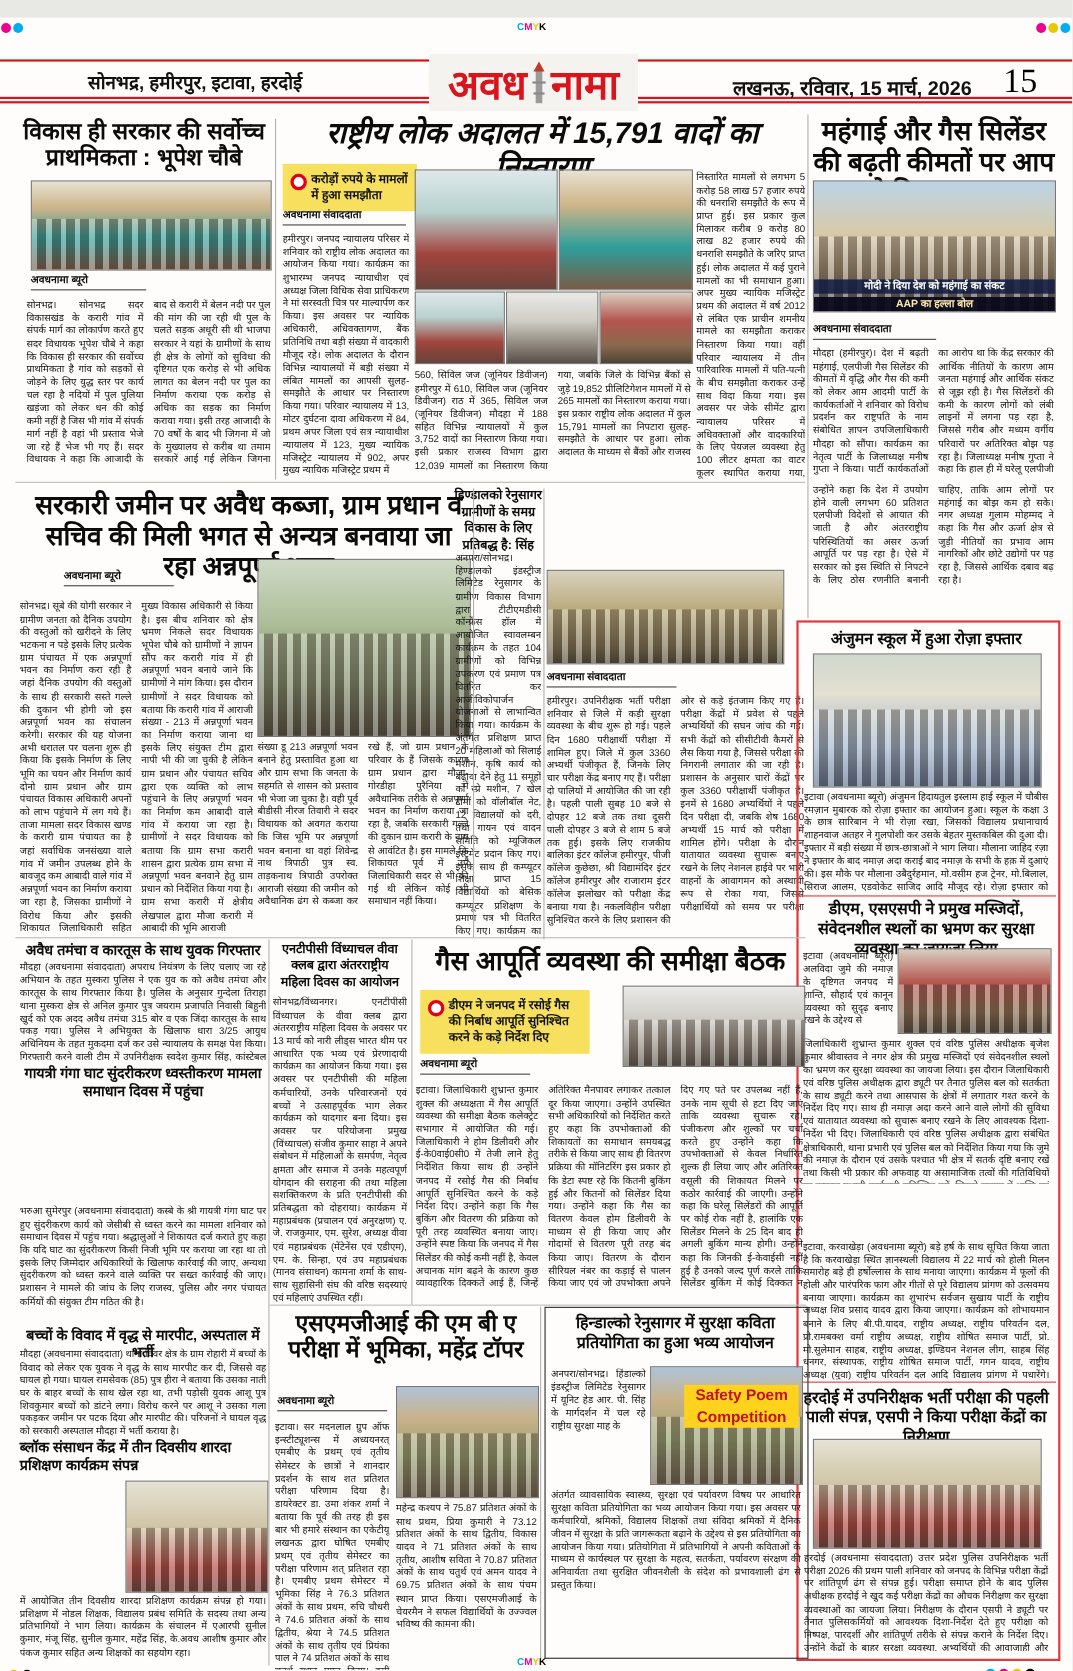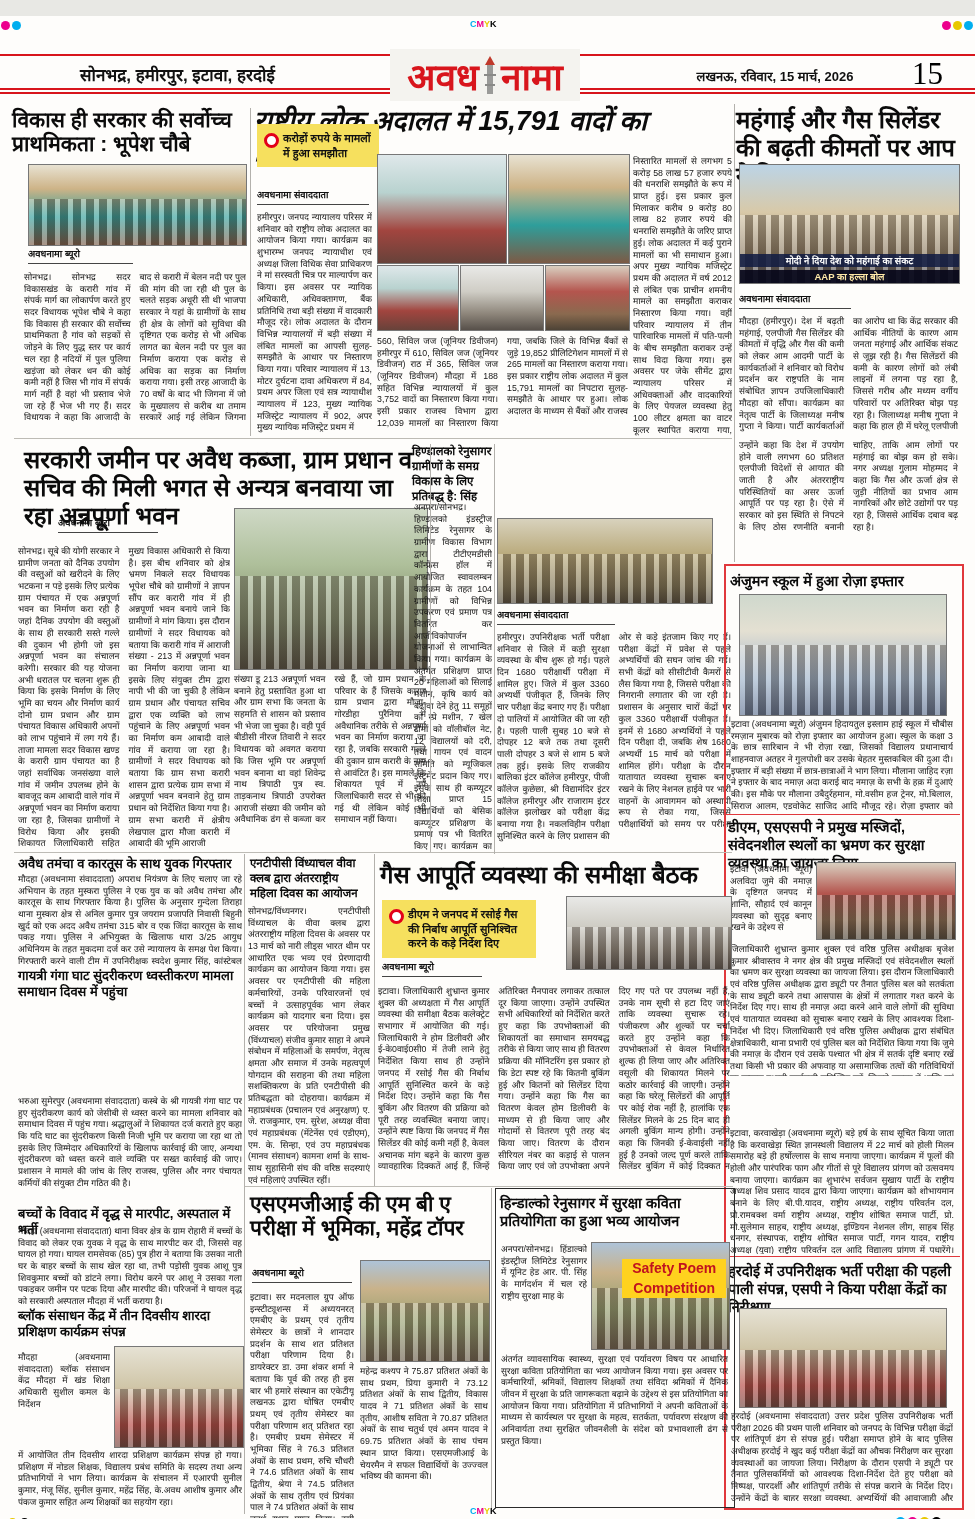--- a/index.html
+++ b/index.html
@@ -1,19 +1,19 @@
 <!DOCTYPE html>
 <html><head>
 <meta charset="utf-8">
 <style>
   html,body{margin:0;padding:0;background:#e8e8e4;}
   .page{position:relative;width:975px;height:1519px;margin:16px auto;background:#fefdfb;
         font-family:"Liberation Sans", sans-serif;color:#111;overflow:hidden;}
   .abs{position:absolute;}
-  .hl{font-weight:bold;color:#0b0b0b;text-align:left;line-height:1.16;}
+  .hl{font-weight:bold;color:#0b0b0b;text-align:center;line-height:1.16;}
   .h-xl{font-size:27px;font-style:italic;}
   .h-lg{font-size:21px;}
   .h-lg2{font-size:24px;}
   .h-md{font-size:14.5px;line-height:1.25;}
   .h-sm{font-size:13px;line-height:1.25;}
   .h-xs{font-size:11.5px;line-height:1.3;}
   .byline{font-weight:bold;font-size:9.5px;border-bottom:1px solid #444;padding-bottom:3px;}
   .body{font-size:8.8px;line-height:1.33;text-align:justify;overflow:hidden;color:#161616;}
   .c2{column-count:2;column-gap:9px;}
   .c3{column-count:3;column-gap:9px;}
@@ -40,21 +40,21 @@
   .redbox{border:2px solid #e0383c;}
   .reddiv{position:absolute;height:0;border-top:1.5px solid #e0383c;}
   .blackbox{border:1.5px solid #2a2a2a;}
   .logo{display:flex;align-items:center;justify-content:center;background:#f4f3ef;gap:3px;}
   .logo .lt{color:#d8151c;font-size:37px;font-weight:bold;font-family:"Liberation Serif",serif;}
   .cmyk{font-size:9px;font-weight:bold;font-family:"Liberation Sans",sans-serif;}
   .cmyk .c{color:#00aeef}.cmyk .m{color:#ec008c}.cmyk .y{color:#e8c800}.cmyk .k{color:#000}
   .dot{position:absolute;width:9px;height:9px;border-radius:50%;}
   .pagenum{font-family:"Liberation Serif",serif;font-size:31px;color:#000;}
   .edition{font-weight:bold;font-size:17px;}
-  .datetxt{font-weight:bold;font-size:13px;text-align:center;}
+  .datetxt{font-weight:bold;font-size:18px;text-align:center;}
   .tile{position:absolute;border:1px solid #777;overflow:hidden;}
 </style>
 </head>
 <body>
 
 <div class="page">
 
   <div class="cmyk abs" style="left:470px;top:3px;">
     <span class="c">C</span><span class="m">M</span><span class="y">Y</span><span class="k">K</span>
   </div>
@@ -80,21 +80,21 @@
   </div>
   <div class="abs datetxt" style="left:665px;top:51px;width:220px">लखनऊ, रविवार, 15 मार्च, 2026</div>
   <div class="abs pagenum" style="left:900px;top:40px;width:55px;text-align:center">15</div>
 
   <div class="abs hl h-lg" style="left:12px;top:92px;width:238px">विकास ही सरकार की सर्वोच्च प्राथमिकता : भूपेश चौबे</div>
   <div class="abs photo v-ribbon" style="left:28px;top:148px;width:217px;height:80px"></div>
   <div class="abs byline" style="left:28px;top:231px;width:105px">अवधनामा ब्यूरो</div>
   <div class="abs body c2" style="left:24px;top:256px;width:222px;height:163px">सोनभद्र। सोनभद्र सदर विकासखंड के करारी गांव में संपर्क मार्ग का लोकार्पण करते हुए सदर विधायक भूपेश चौबे ने कहा कि विकास ही सरकार की सर्वोच्च प्राथमिकता है गांव को सड़कों से जोड़ने के लिए युद्ध स्तर पर कार्य चल रहा है नदियों में पुल पुलिया खड़ंजा को लेकर धन की कोई कमी नहीं है जिस भी गांव में संपर्क मार्ग नहीं है वहां भी प्रस्ताव भेजे जा रहे हैं भेज भी गए हैं। सदर विधायक ने कहा कि आजादी के बाद से करारी में बेलन नदी पर पुल की मांग की जा रही थी पुल के चलते सड़क अधूरी सी थी भाजपा सरकार ने यहां के ग्रामीणों के साथ ही क्षेत्र के लोगों को सुविधा की दृष्टिगत एक करोड़ से भी अधिक लागत का बेलन नदी पर पुल का निर्माण कराया एक करोड़ से अधिक का सड़क का निर्माण कराया गया। इसी तरह आजादी के 70 वर्षों के बाद भी जिगना में जो के मुख्यालय से करीब था तमाम सरकारें आई गई लेकिन जिगना संपर्क मार्ग से कटा रहा है भारतीय जनता पार्टी की सरकार ने सरकार बनते ही पहले ही कार्यकाल में जिगना की सड़क का निर्माण कराया इसी तरह जनपद के तमाम गांव में जो संपर्क मार्गों से कटे रहे गांव में खड़ंजा नहीं था उन गांवों में प्राथमिकता के आधार पर जन सुविधाएं उपलब्ध कराई गई।</div>
 
   <div class="abs hl h-xl" style="left:254px;top:90px;width:478px">राष्ट्रीय लोक अदालत में 15,791 वादों का निस्तारण</div>
-  <div class="abs kicker" style="left:257px;top:108px;width:90px">
+  <div class="abs kicker" style="left:257px;top:133px;width:90px">
     <span class="ring"></span>
     <span>करोड़ों रुपये के मामलों में हुआ समझौता</span>
   </div>
   <div class="abs byline" style="left:257px;top:172px;width:112px">अवधनामा संवाददाता</div>
   <div class="abs body" style="left:257px;top:196px;width:115px;height:224px">हमीरपुर। जनपद न्यायालय परिसर में शनिवार को राष्ट्रीय लोक अदालत का आयोजन किया गया। कार्यक्रम का शुभारम्भ जनपद न्यायाधीश एवं अध्यक्ष जिला विधिक सेवा प्राधिकरण ने मां सरस्वती चित्र पर माल्यार्पण कर किया। इस अवसर पर न्यायिक अधिकारी, अधिवक्तागण, बैंक प्रतिनिधि तथा बड़ी संख्या में वादकारी मौजूद रहे। लोक अदालत के दौरान विभिन्न न्यायालयों में बड़ी संख्या में लंबित मामलों का आपसी सुलह-समझौते के आधार पर निस्तारण किया गया। परिवार न्यायालय में 13, मोटर दुर्घटना दावा अधिकरण में 84, प्रथम अपर जिला एवं सत्र न्यायाधीश न्यायालय में 123, मुख्य न्यायिक मजिस्ट्रेट न्यायालय में 902, अपर मुख्य न्यायिक मजिस्ट्रेट प्रथम में</div>
   <div class="abs" style="left:377px;top:138px;width:251px;height:177px">
     <div class="tile v-hall" style="left:0;top:0;width:128px;height:108px"></div>
     <div class="tile v-ribbon" style="left:131px;top:0;width:120px;height:108px"></div>
     <div class="tile v-hall" style="left:0;top:111px;width:80px;height:64px"></div>
     <div class="tile v-meet" style="left:83px;top:111px;width:82px;height:64px"></div>
@@ -151,21 +151,20 @@
   <div class="abs hl h-sm" style="left:18px;top:840px;width:224px">अवैध तमंचा व कारतूस के साथ युवक गिरफ्तार</div>
   <div class="abs body" style="left:18px;top:858px;width:224px;height:92px">मौदहा (अवधनामा संवाददाता) अपराध नियंत्रण के लिए चलाए जा रहे अभियान के तहत मुस्करा पुलिस ने एक युव क को अवैध तमंचा और कारतूस के साथ गिरफ्तार किया है। पुलिस के अनुसार गुन्देला तिराहा थाना मुस्करा क्षेत्र से अनिल कुमार पुत्र जयराम प्रजापति निवासी बिहुनी खुर्द को एक अदद अवैध तमंचा 315 बोर व एक जिंदा कारतूस के साथ पकड़ गया। पुलिस ने अभियुक्त के खिलाफ धारा 3/25 आयुध अधिनियम के तहत मुकदमा दर्ज कर उसे न्यायालय के समक्ष पेश किया। गिरफ्तारी करने वाली टीम में उपनिरीक्षक स्वदेश कुमार सिंह, कांस्टेबल प्रदीप यादव और रोहित यादव शामिल रहे।</div>
 
   <div class="abs hl h-sm" style="left:18px;top:952px;width:224px">गायत्री गंगा घाट सुंदरीकरण ध्वस्तीकरण मामला समाधान दिवस में पहुंचा</div>
   <div class="abs body" style="left:18px;top:1080px;width:224px;height:108px">भरुआ सुमेरपुर (अवधनामा संवाददाता) कस्बे के श्री गायत्री गंगा घाट पर हुए सुंदरीकरण कार्य को जेसीबी से ध्वस्त करने का मामला शनिवार को समाधान दिवस में पहुंच गया। श्रद्धालुओं ने शिकायत दर्ज कराते हुए कहा कि यदि घाट का सुंदरीकरण किसी निजी भूमि पर कराया जा रहा था तो इसके लिए जिम्मेदार अधिकारियों के खिलाफ कार्रवाई की जाए, अन्यथा सुंदरीकरण को ध्वस्त करने वाले व्यक्ति पर सख्त कार्रवाई की जाए। प्रशासन ने मामले की जांच के लिए राजस्व, पुलिस और नगर पंचायत कर्मियों की संयुक्त टीम गठित की है।</div>
 
   <div class="abs hl h-sm" style="left:18px;top:1190px;width:224px">बच्चों के विवाद में वृद्ध से मारपीट, अस्पताल में भर्ती</div>
   <div class="abs body" style="left:18px;top:1210px;width:224px;height:80px">मौदहा (अवधनामा संवाददाता) थाना विवर क्षेत्र के ग्राम रोहारी में बच्चों के विवाद को लेकर एक युवक ने वृद्ध के साथ मारपीट कर दी, जिससे वह घायल हो गया। घायल रामसेवक (85) पुत्र हीरा ने बताया कि उसका नाती घर के बाहर बच्चों के साथ खेल रहा था, तभी पड़ोसी युवक आशू पुत्र शिवकुमार बच्चों को डांटने लगा। विरोध करने पर आशू ने उसका गला पकड़कर जमीन पर पटक दिया और मारपीट की। परिजनों ने घायल वृद्ध को सरकारी अस्पताल मौदहा में भर्ती कराया है।</div>
 
   <div class="abs hl h-sm" style="left:18px;top:1292px;width:224px;text-align:left">ब्लॉक संसाधन केंद्र में तीन दिवसीय शारदा प्रशिक्षण कार्यक्रम संपन्न</div>
-  <div class="abs body" style="left:18px;top:1336px;width:92px;height:94px">मौदहा (अवधनामा संवाददाता) ब्लॉक संसाधन केंद्र मौदहा में खंड शिक्षा अधिकारी सुशील कमल के निर्देशन</div>
   <div class="abs photo v-school" style="left:114px;top:1330px;width:128px;height:100px"></div>
   <div class="abs body" style="left:18px;top:1434px;width:224px;height:72px">में आयोजित तीन दिवसीय शारदा प्रशिक्षण कार्यक्रम संपन्न हो गया। प्रशिक्षण में नोडल शिक्षक, विद्यालय प्रबंध समिति के सदस्य तथा अन्य प्रतिभागियों ने भाग लिया। कार्यक्रम के संचालन में एआरपी सुनील कुमार, मंजू सिंह, सुनील कुमार, महेंद्र सिंह, के.अवध आशीष कुमार और पंकज कुमार सहित अन्य शिक्षकों का सहयोग रहा।</div>
 
   <div class="abs hl h-xs" style="left:250px;top:840px;width:118px">एनटीपीसी विंध्याचल वीवा क्लब द्वारा अंतरराष्ट्रीय महिला दिवस का आयोजन</div>
   <div class="abs body" style="left:248px;top:890px;width:122px;height:282px">सोनभद्र/विंध्यनगर। एनटीपीसी विंध्याचल के वीवा क्लब द्वारा अंतरराष्ट्रीय महिला दिवस के अवसर पर 13 मार्च को नारी लीड्स भारत थीम पर आधारित एक भव्य एवं प्रेरणादायी कार्यक्रम का आयोजन किया गया। इस अवसर पर एनटीपीसी की महिला कर्मचारियों, उनके परिवारजनों एवं बच्चों ने उत्साहपूर्वक भाग लेकर कार्यक्रम को यादगार बना दिया। इस अवसर पर परियोजना प्रमुख (विंध्याचल) संजीव कुमार साहा ने अपने संबोधन में महिलाओं के समर्पण, नेतृत्व क्षमता और समाज में उनके महत्वपूर्ण योगदान की सराहना की तथा महिला सशक्तिकरण के प्रति एनटीपीसी की प्रतिबद्धता को दोहराया। कार्यक्रम में महाप्रबंधक (प्रचालन एवं अनुरक्षण) ए. जे. राजकुमार, एम. सुरेश, अध्यक्ष वीवा एवं महाप्रबंधक (मेंटेनेंस एवं एडीएम), एम. के. सिन्हा, एवं उप महाप्रबंधक (मानव संसाधन) कामना शर्मा के साथ-साथ सुहासिनी संघ की वरिष्ठ सदस्याएं एवं महिलाएं उपस्थित रहीं।</div>
 
   <div class="abs hl h-lg2" style="left:380px;top:845px;width:350px">गैस आपूर्ति व्यवस्था की समीक्षा बैठक</div>
   <div class="abs kicker" style="left:382px;top:884px;width:122px">
     <span class="ring"></span>
     <span>डीएम ने जनपद में रसोई गैस की निर्बाध आपूर्ति सुनिश्चित करने के कड़े निर्देश दिए</span>

